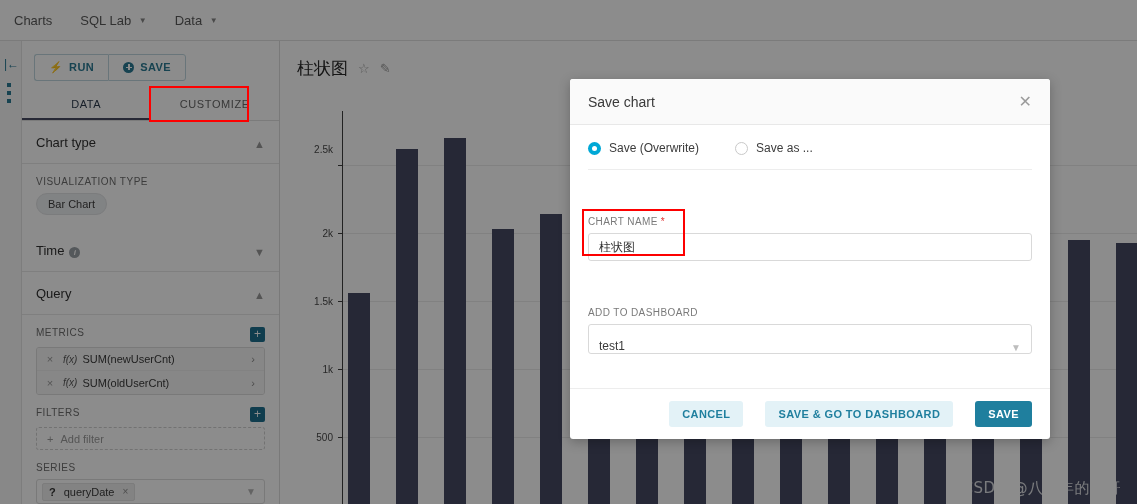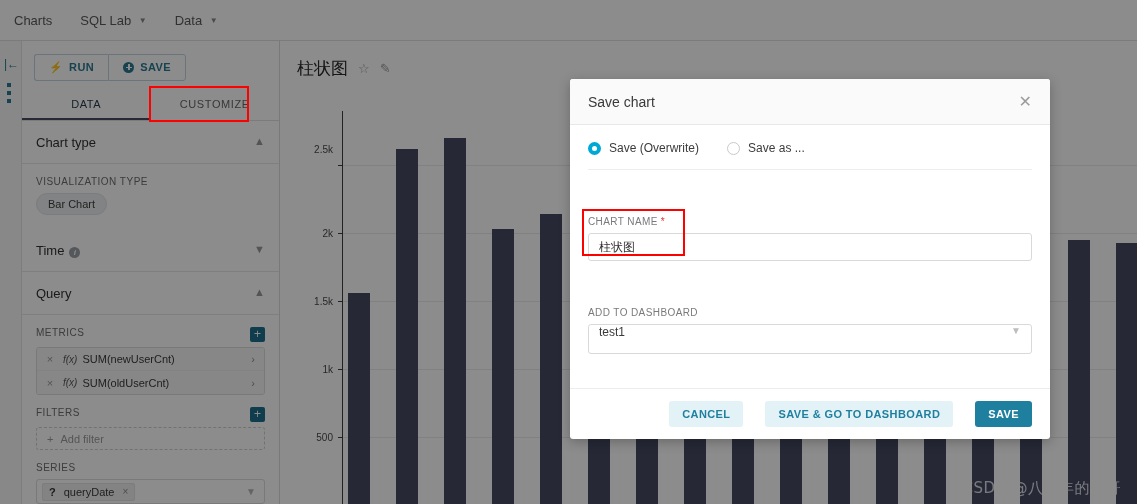--- a/index.html
+++ b/index.html
@@ -76,21 +76,21 @@
   .tabs {
     display: flex; border-bottom: 1px solid #e0e0e0; margin-top: 6px;
   }
   .tab {
     flex: 1; text-align: center; font-size: 11px; letter-spacing: .6px;
     color: #666; padding: 9px 0 8px 0; cursor: pointer;
   }
   .tab.active { color: #2d3b4e; border-bottom: 2px solid #484c63; }
 
   .section-head {
-    display: flex; align-items: flex-start; justify-content: space-between;
+    display: flex; align-items: flex-end; justify-content: space-between;
     padding: 14px 14px 13px 14px; border-bottom: 1px solid #e8e8e8;
     font-size: 13px; color: #323232; cursor: pointer;
   }
   .chev { color: #9a9a9a; font-size: 11px; }
   .info-dot {
     display:inline-block; width: 11px; height: 11px; border-radius:50%;
     background:#9aa0a6; color:#fff; font-size: 8px; line-height:11px;
     text-align:center; margin-left: 5px; font-style: italic; font-weight:bold;
   }
   .sub-label {
@@ -194,21 +194,21 @@
     overflow: hidden;
   }
   .modal-head {
     display:flex; align-items:center; justify-content: space-between;
     padding: 15px 18px 14px 18px; border-bottom: 1px solid #e8e8e8;
     background: #fafafa;
   }
   .modal-title { font-size: 14px; color: #3a3a3a; }
   .modal-close { color: #9b9b9b; font-size: 16px; cursor: pointer; line-height: 1; }
   .modal-body { padding: 16px 18px 18px 18px; }
-  .radio-row { display: flex; align-items: center; gap: 28px; padding-bottom: 14px;
+  .radio-row { display: flex; align-items: center; gap: 36px; padding-bottom: 14px;
                border-bottom: 1px solid #ededed; margin-bottom: 14px;}
   .radio { display:flex; align-items:center; gap: 8px; font-size: 12px; color:#3c3c3c; cursor:pointer; }
   .rdo {
     width: 13px; height: 13px; border-radius: 50%;
     border: 1px solid #c9c9c9; background:#fff; display:inline-block; position: relative;
   }
   .rdo.on { border: none; background: #00a8d6; }
   .rdo.on::after {
     content:""; position:absolute; left: 4px; top: 4px; width: 5px; height: 5px;
     border-radius: 50%; background: #fff;
@@ -223,21 +223,21 @@
     padding: 0 10px; font-size: 12px; color: #333; background:#fff;
     font-family: "Liberation Sans", sans-serif;
   }
   .field-group { margin-bottom: 16px; position: relative; }
   .redbox-name {
     position: absolute; left: -6px; top: -7px; width: 103px; height: 47px;
     border: 2px solid #fd0000; pointer-events:none;
   }
   .select-ctl {
     width: 100%; height: 30px; border: 1px solid #d9d9d9; border-radius: 3px;
-    display:flex; align-items:flex-start; padding: 0 10px; font-size: 12px; color:#3a3a3a;
+    display:flex; align-items:flex-end; padding: 0 10px; font-size: 12px; color:#3a3a3a;
     position: relative; cursor: pointer; background:#fff;
   }
   .select-ctl .sc { position:absolute; right: 10px; color:#bdbdbd; font-size: 10px; }
   .modal-foot {
     display:flex; justify-content:flex-end; align-items:center; gap: 22px;
     padding: 12px 18px; border-top: 1px solid #ededed;
   }
   .btn {
     font-size: 11px; font-weight: bold; letter-spacing: .4px;
     border-radius: 3px; padding: 7px 13px; cursor: pointer; border: none;

